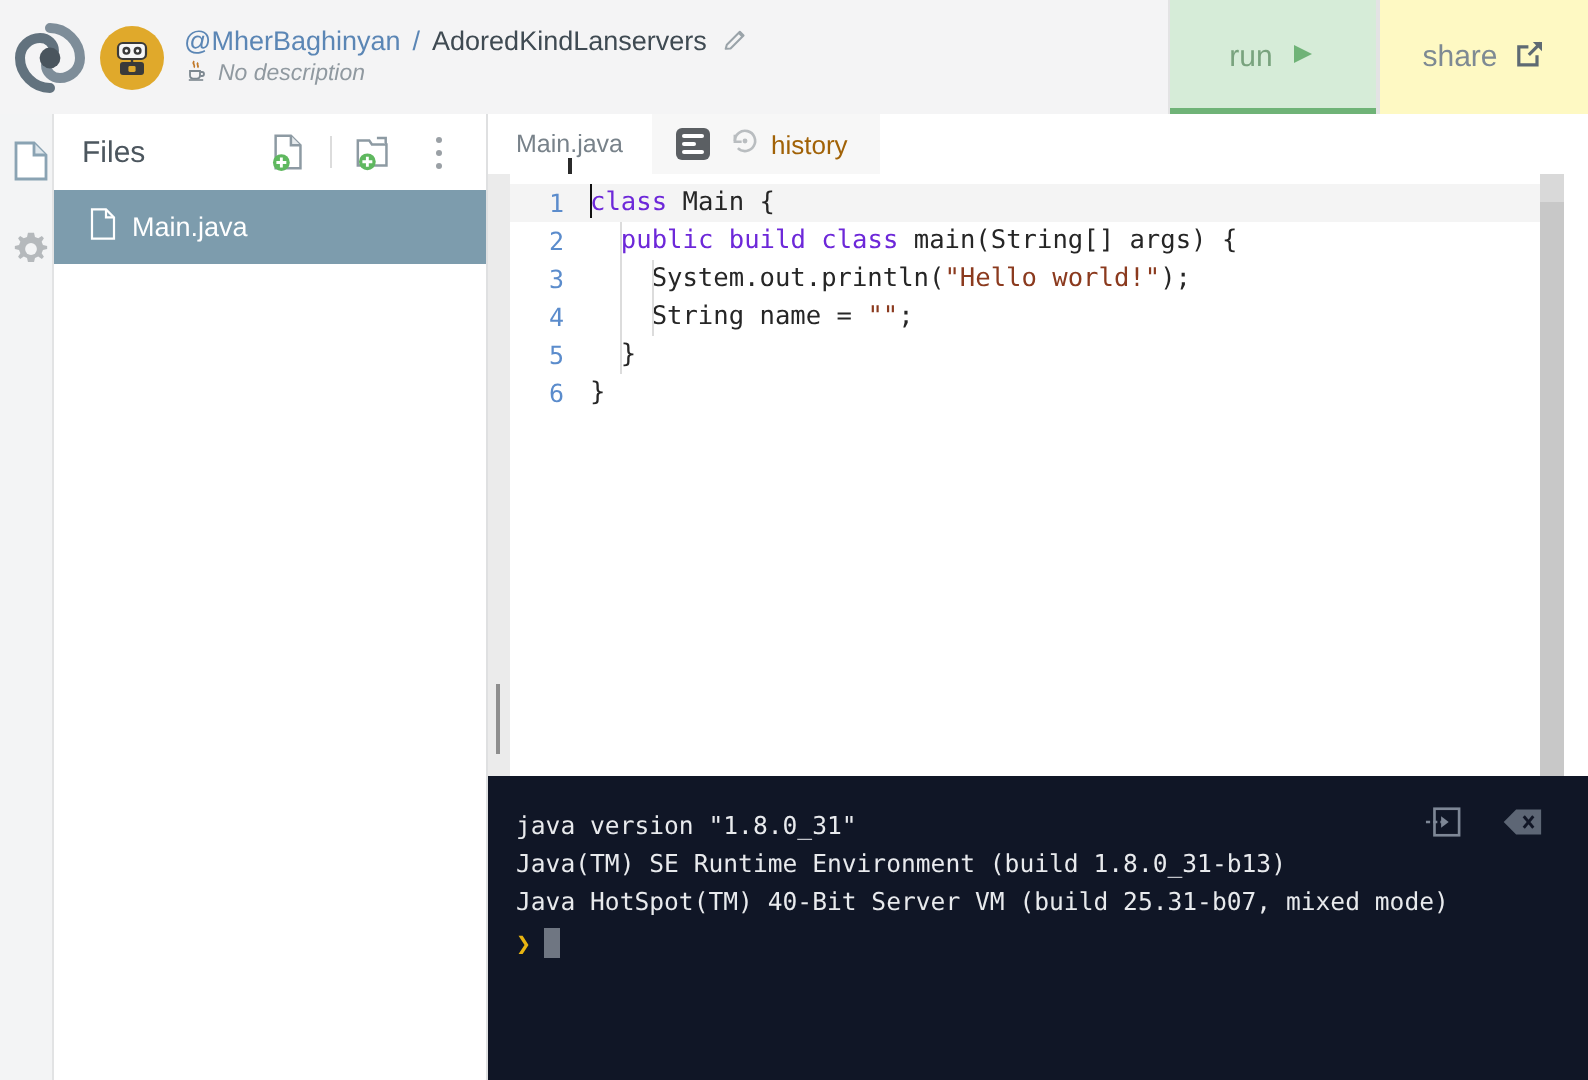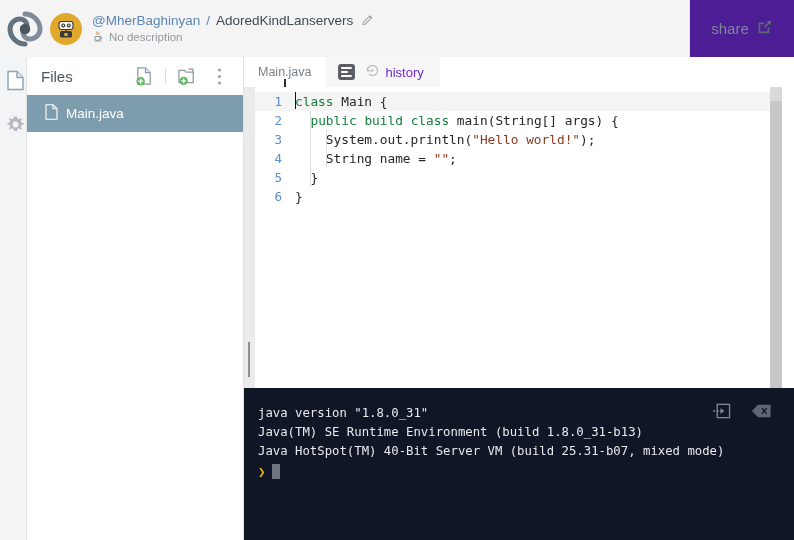--- a/index.html
+++ b/index.html
@@ -29,27 +29,27 @@
     display: flex; align-items: center; justify-content: center;
   }
   .proj-info {
     display: flex; flex-direction: column; justify-content: center;
     margin-left: 10px; flex: 1 1 auto; padding-top: 2px;
   }
   .proj-title-row { display: flex; align-items: center; gap: 6px; }
   .proj-owner { color: #5b86b5; font-size: 13.5px; }
   .proj-name { color: #3f4a52; font-size: 13.5px; }
   .pencil-icon { color: #9aa3a9; display: inline-flex; margin-left: 2px; }
-  .proj-desc-row { display: flex; align-items: center; gap: 5px; margin-top: 0; }
+  .proj-desc-row { display: flex; align-items: center; gap: 5px; margin-top: 0; font-style: italic; }
   .proj-desc { color: #9099a0; font-size: 11.5px; }
 
   .hdr-btn {
     width: 105px; display: flex; align-items: center; justify-content: center;
     font-size: 15px; color: #7e8a93; gap: 8px; position: relative;
-    background: #4c1d95; cursor: pointer;
+    background: #fef9c3; cursor: pointer;
     border-left: 1px solid #e3e3e4;
   }
   .hdr-btn.run {
     background: #d6ecd8; color: #79a37e;
     border-left: 1px solid #e3e3e4; border-right: 1px solid #e3e3e4;
   }
   .hdr-btn.run::after {
     content: ""; position: absolute; left: 0; right: 0; bottom: 0; height: 3px;
     background: #6fb377;
   }
@@ -95,36 +95,36 @@
   }
   .tabtools { background: #f7f7f7; display: flex; align-items: center; gap: 10px; padding: 0 16px 0 12px; }
   .doc-badge {
     width: 17px; height: 16px; border-radius: 3px; background: #5b5f63;
     display: flex; flex-direction: column; justify-content: center; gap: 2px; padding: 0 3px; cursor: pointer;
   }
   .doc-badge i { display: block; height: 2px; background: #fff; border-radius: 1px; }
   .doc-badge i:nth-child(1) { width: 100%; }
   .doc-badge i:nth-child(2) { width: 70%; }
   .doc-badge i:nth-child(3) { width: 100%; }
-  .history-item { display: flex; align-items: center; gap: 6px; color: #6d28d9; font-size: 13px; cursor: pointer; }
+  .history-item { display: flex; align-items: center; gap: 6px; color: #a16207; font-size: 13px; cursor: pointer; }
 
   .code-area { position: relative; height: 301px; display: flex; font-family: "DejaVu Sans Mono", monospace; }
   .gutter-strip {
     width: 11px; background: #ebebeb; position: relative; flex: 0 0 11px;
   }
   .drag-handle {
     position: absolute; left: 4px; top: 255px; width: 2px; height: 35px; background: #8e8e8e;
   }
   .gutter { width: 34px; flex: 0 0 34px; background: #ffffff; padding-top: 5px; text-align: right; }
   .gutter .ln { font-size: 12.5px; line-height: 19px; color: #5b8ccc; padding-right: 7px; }
   .gutter .ln.active { background: #f4f4f4; }
   .code { flex: 1 1 auto; padding-top: 5px; position: relative; background: #ffffff; }
   .cline { font-size: 12.8px; line-height: 19px; color: #262626; white-space: pre; padding-left: 6px; }
   .cline.active { background: #f4f4f4; }
-  .kw { color: #15803d; }
+  .kw { color: #6d28d9; }
   .str { color: #8b3a1e; }
   .caret {
     position: absolute; left: 6px; top: 5px; width: 1px; height: 17px; background: #111;
   }
   .indent-guide { position: absolute; width: 1px; background: #dcdcdc; }
   .scroll-v {
     position: absolute; right: 0; top: 0; width: 12px; height: 331px; background: #c8c8c8;
   }
   .scroll-v::before {
     content: ""; position: absolute; left: 0; top: 0; right: 0; height: 14px;
@@ -192,20 +192,28 @@
             <path d="M8.2 8 h0.8 a1 1 0 0 1 0 2 h-0.8" fill="none" stroke="#7d8890" stroke-width="0.9"></path>
             <path d="M5 5.8 c1-1.2 -1.2-1.8 0-3.3" fill="none" stroke="#c27a2a" stroke-width="0.9"></path>
             <path d="M6.8 5.8 c0.9-1 -0.8-1.4 0.2-2.5" fill="none" stroke="#c27a2a" stroke-width="0.9"></path>
             <rect x="2.4" y="11.6" width="7.2" height="0.8" fill="#7d8890"></rect>
           </svg>
         </span>
         <span class="proj-desc">No description</span>
       </div>
     </div>
 
+    <div class="hdr-btn run">
+      <span>run</span>
+      <span>
+        <svg width="14" height="14" viewBox="0 0 14 14">
+          <polygon points="3,2.5 12,7 3,11.5" fill="#6fb377"></polygon>
+        </svg>
+      </span>
+    </div>
 
     <div class="hdr-btn share">
       <span>share</span>
       <span>
         <svg width="16" height="16" viewBox="0 0 16 16">
           <path d="M11.5 8.6 V13.4 H2.4 V4.4 H7.2" fill="none" stroke="#5e6a73" stroke-width="1.6"></path>
           <path d="M7.4 8.4 L13.4 2.4" stroke="#5e6a73" stroke-width="1.6"></path>
           <polygon points="14,2 14,6.6 9.4,2" fill="#5e6a73"></polygon>
         </svg>
       </span>

